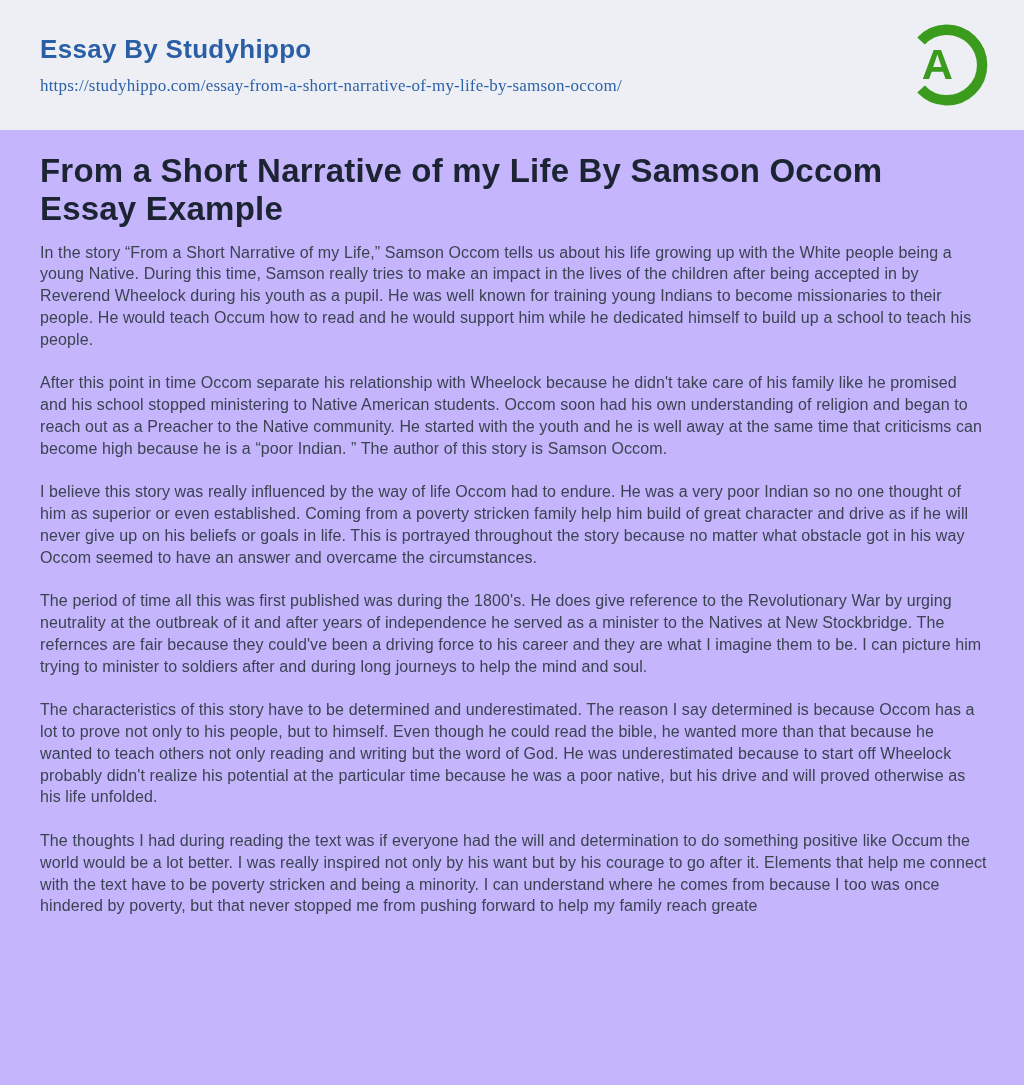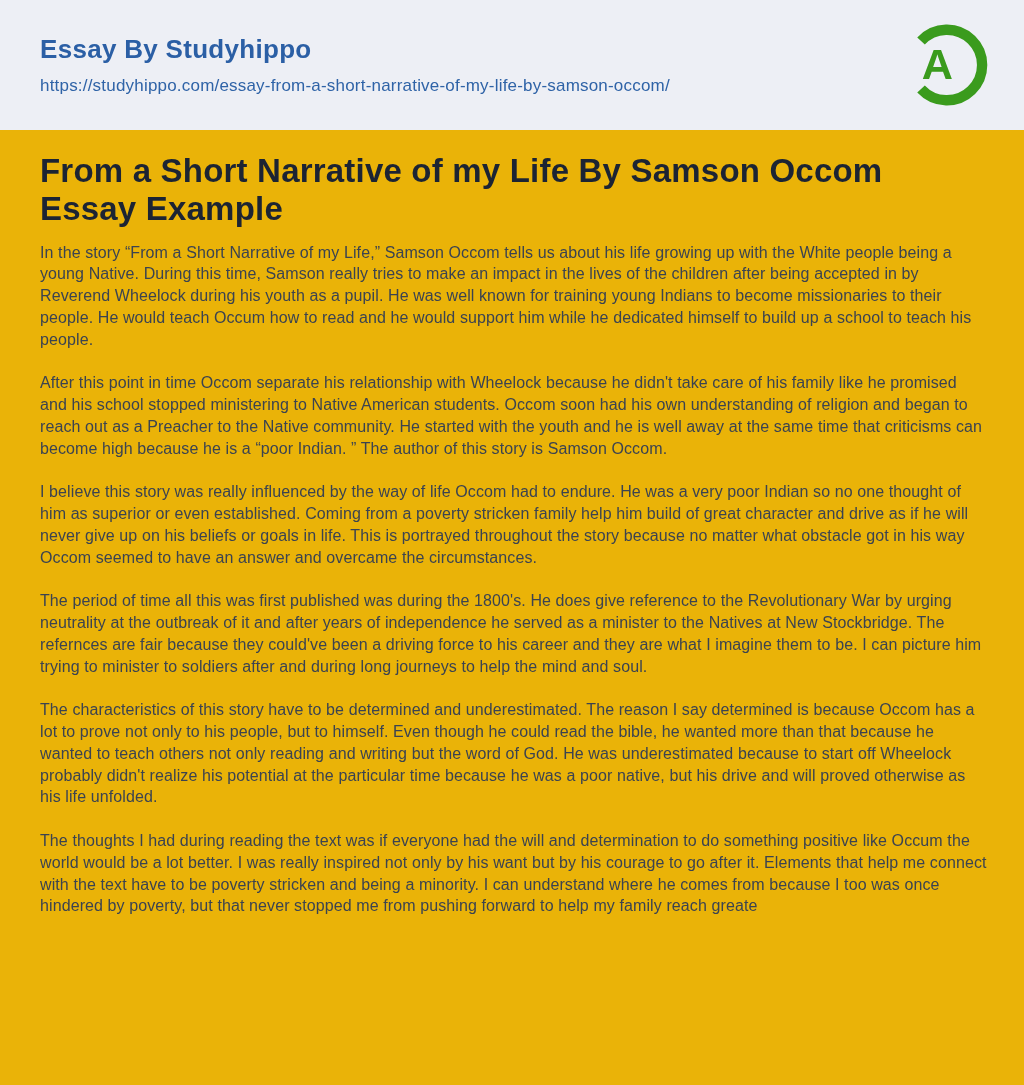--- a/index.html
+++ b/index.html
@@ -4,21 +4,21 @@
 <style>
   html, body {
     margin: 0;
     padding: 0;
     background: #ffffff;
     font-family: "Liberation Sans", "DejaVu Sans", sans-serif;
   }
   .page {
     width: 1024px;
     height: 1085px;
-    background: #eab308;
+    background: #c4b5fd;
     overflow: hidden;
     box-sizing: border-box;
   }
   
   .header {
     background: #edeff5;
     height: 130px;
     display: flex;
     align-items: center;
     justify-content: space-between;
@@ -33,20 +33,21 @@
     letter-spacing: 0.3px;
     margin: 0 0 15px 0;
     line-height: 1;
   }
   .header-url {
     color: #2f63a7;
     font-size: 17px;
     letter-spacing: 0.2px;
     text-decoration: none;
     line-height: 1;
+    font-family: Liberation Serif, serif;
   }
   .logo-wrap {
     width: 94px;
     height: 98px;
     display: flex;
     align-items: center;
     justify-content: center;
   }
   
   .main {

